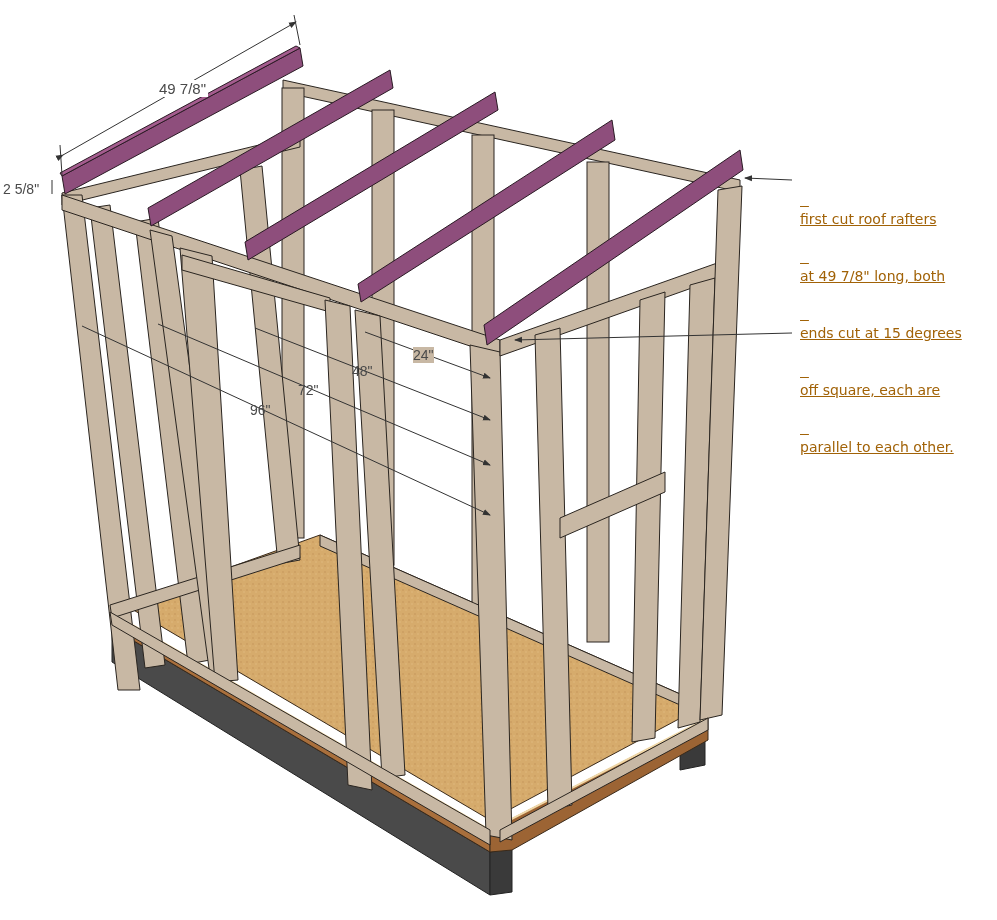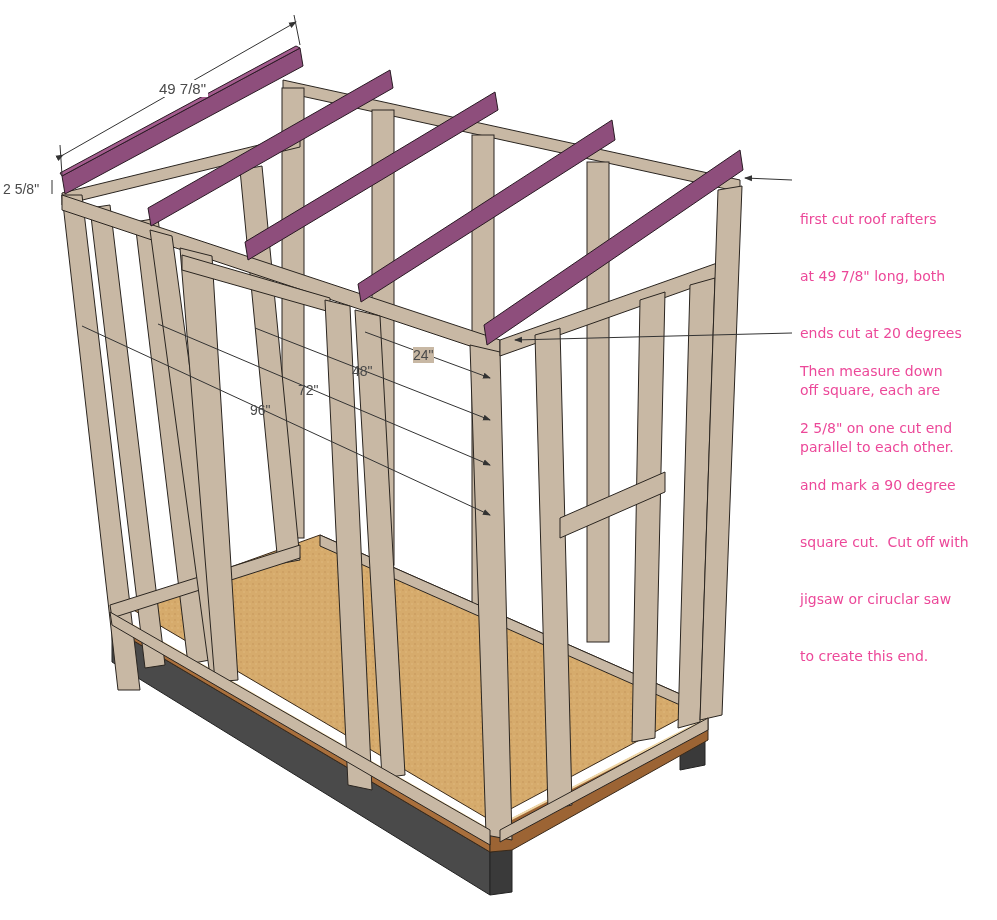--- a/index.html
+++ b/index.html
@@ -1,18 +1,18 @@
 <!DOCTYPE html>
 <html><head>
 <meta charset="utf-8">
 <style>
   html,body{margin:0;padding:0;background:#ffffff;}
   body{width:997px;height:920px;position:relative;overflow:hidden;font-family:"DejaVu Sans","Liberation Sans",sans-serif;}
   #stage{position:absolute;left:0;top:0;width:997px;height:920px;}
-  .note{position:absolute;font-family:"DejaVu Sans","Liberation Sans",sans-serif;font-size:14px;line-height:19px;color:#ec4899;white-space:pre;}
+  .note{position:absolute;font-family:"DejaVu Sans","Liberation Sans",sans-serif;font-size:14px;line-height:19px;color:#a16207;white-space:pre;text-decoration:underline;}
   .dim{position:absolute;font-family:"Liberation Sans","DejaVu Sans",sans-serif;color:#4a4a4a;white-space:nowrap;}
 </style>
 </head>
 <body>
 
 <div id="stage">
 <svg width="997" height="920" viewBox="0 0 997 920">
   <defs>
     <pattern id="osb" width="6" height="6" patternUnits="userSpaceOnUse">
       <rect width="6" height="6" fill="#d6ab6c"></rect>
@@ -109,26 +109,18 @@
 <div class="dim" style="left:3px;top:181px;font-size:14px;">2 5/8"</div>
 <div class="dim" style="left:413px;top:347px;font-size:14px;background:#c8b8a4;">24"</div>
 <div class="dim" style="left:352px;top:363px;font-size:14px;">48"</div>
 <div class="dim" style="left:298px;top:382px;font-size:14px;">72"</div>
 <div class="dim" style="left:250px;top:402px;font-size:14px;">96"</div>
 
 
 <div class="note" style="left:800px;top:172px;">
   <div>first cut roof rafters</div>
   <div>at 49 7/8" long, both</div>
-  <div>ends cut at 20 degrees</div>
+  <div>ends cut at 15 degrees</div>
   <div>off square, each are</div>
   <div>parallel to each other.</div>
 </div>
 
-<div class="note" style="left:800px;top:324px;">
-  <div>Then measure down</div>
-  <div>2 5/8" on one cut end</div>
-  <div>and mark a 90 degree</div>
-  <div>square cut.  Cut off with</div>
-  <div>jigsaw or ciruclar saw</div>
-  <div>to create this end.</div>
-</div>
 </div>
 
 </body></html>

